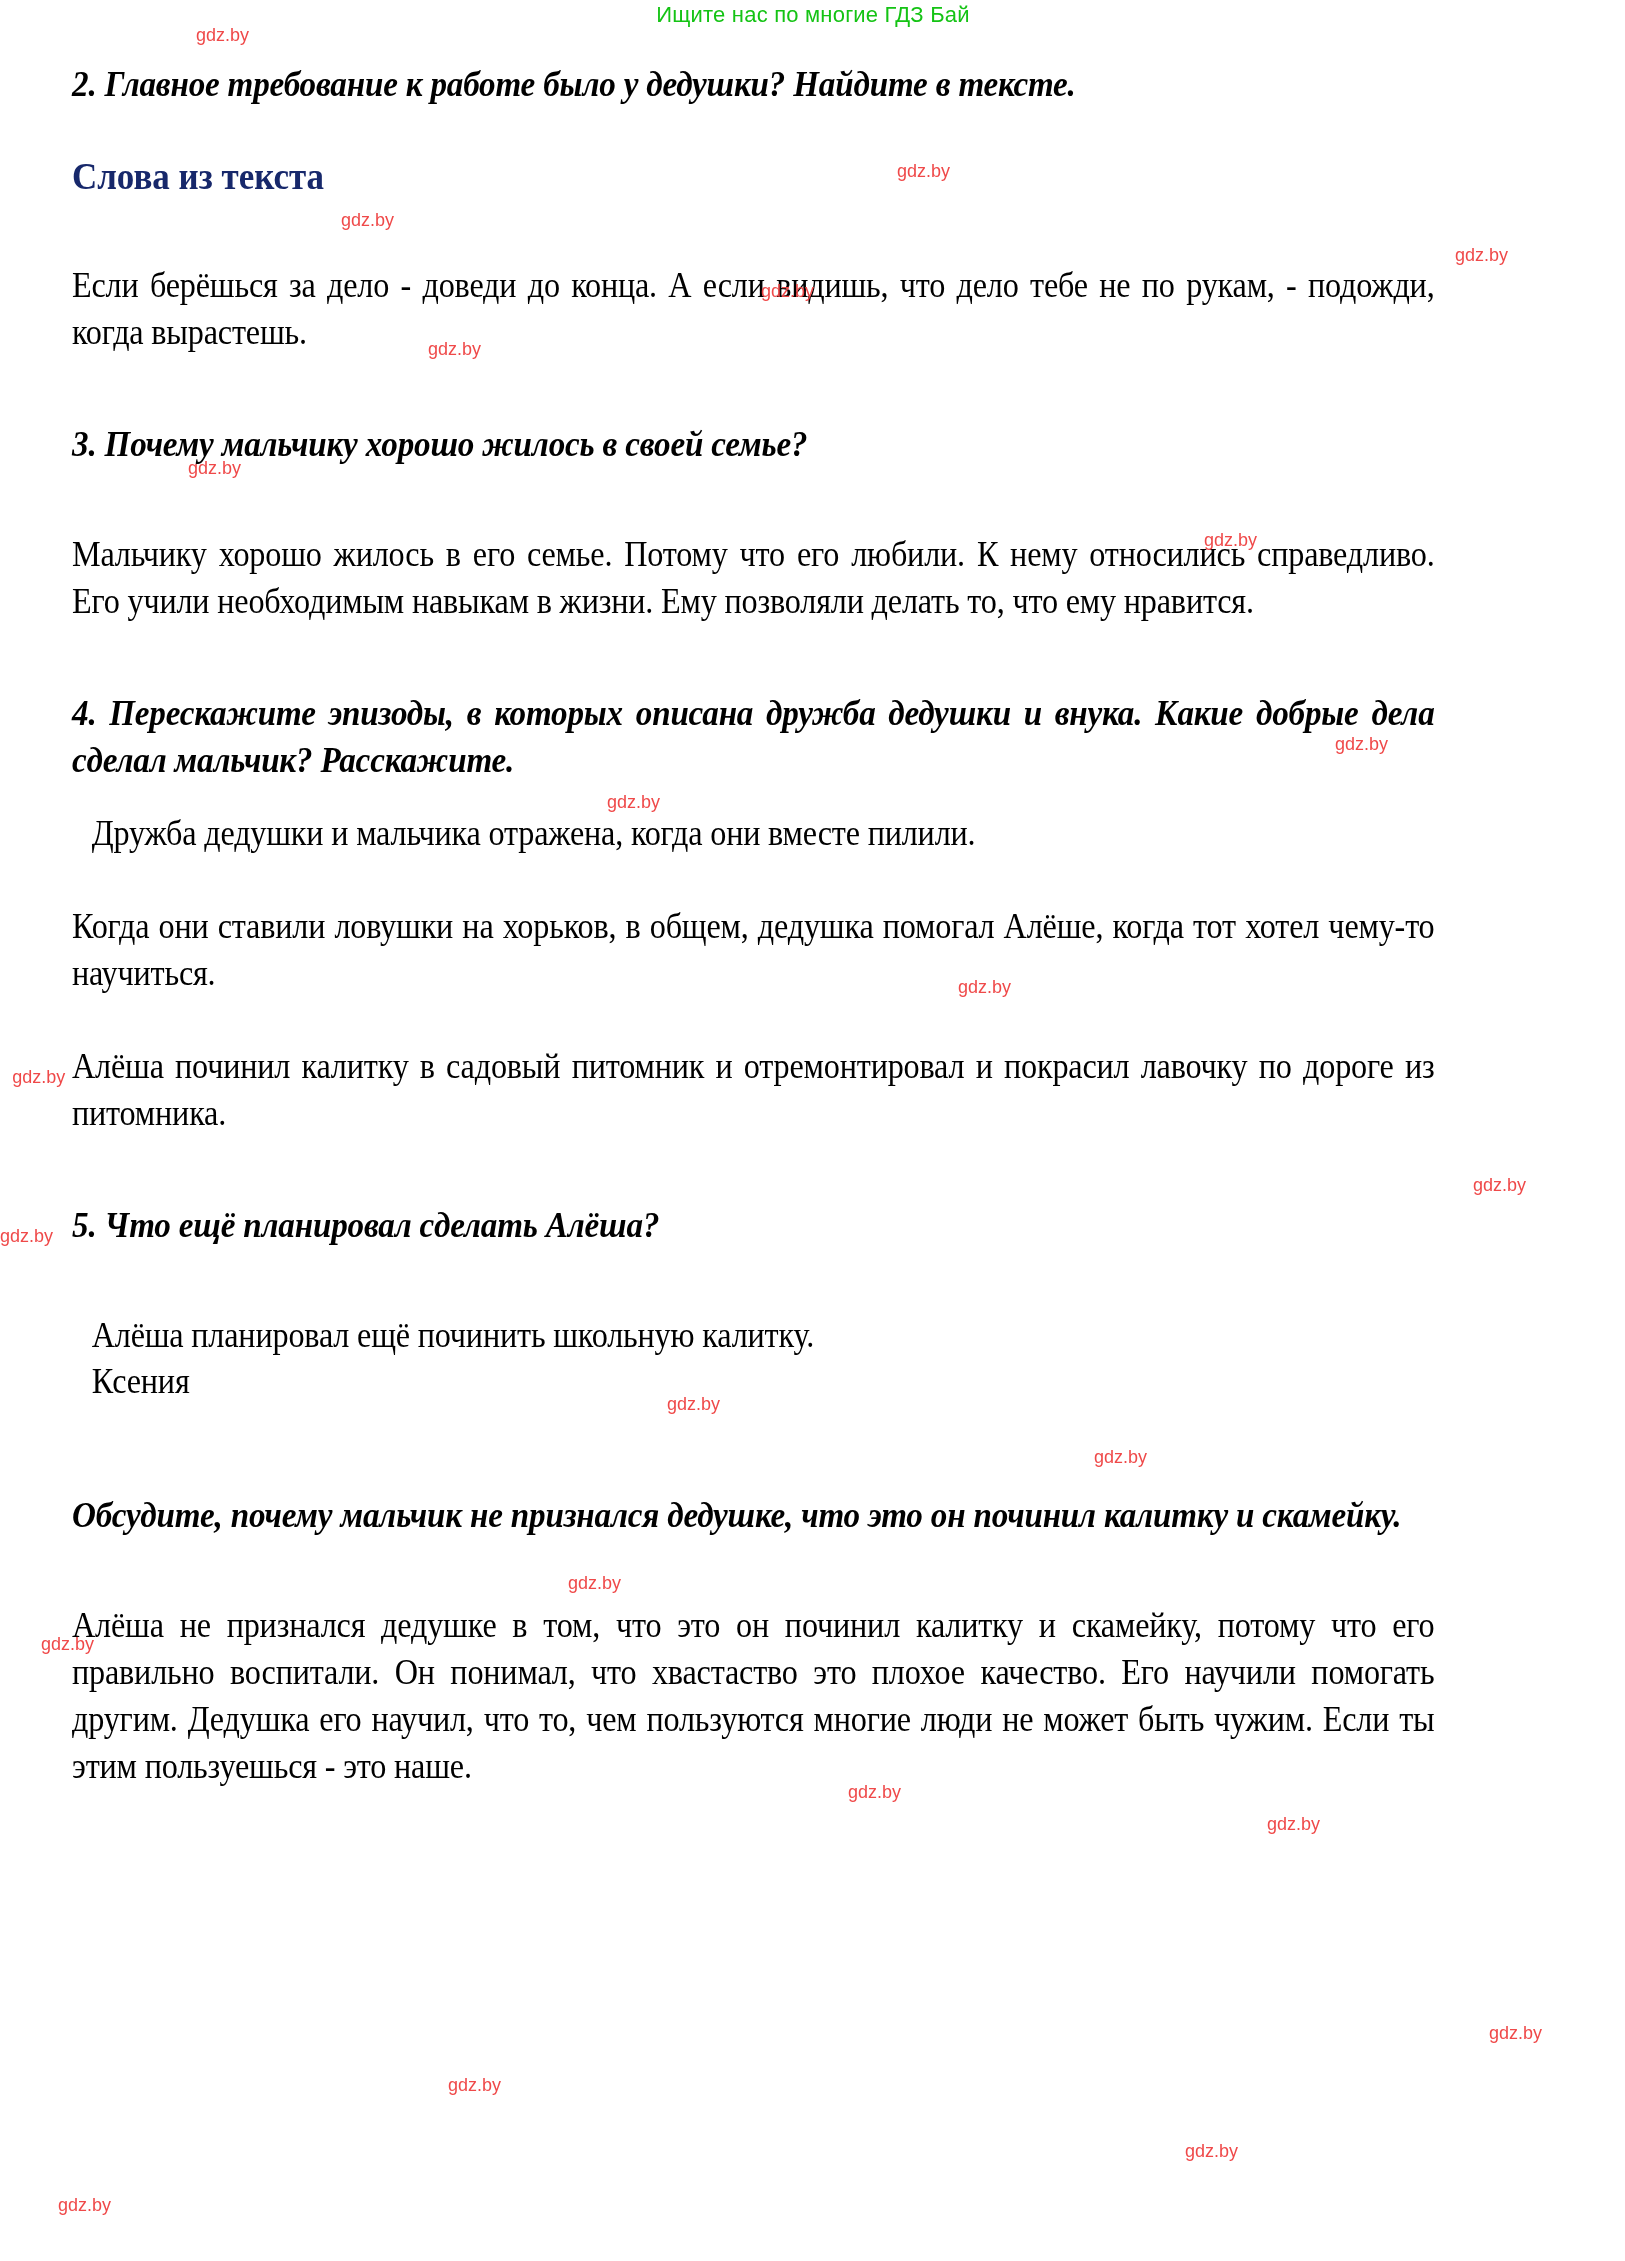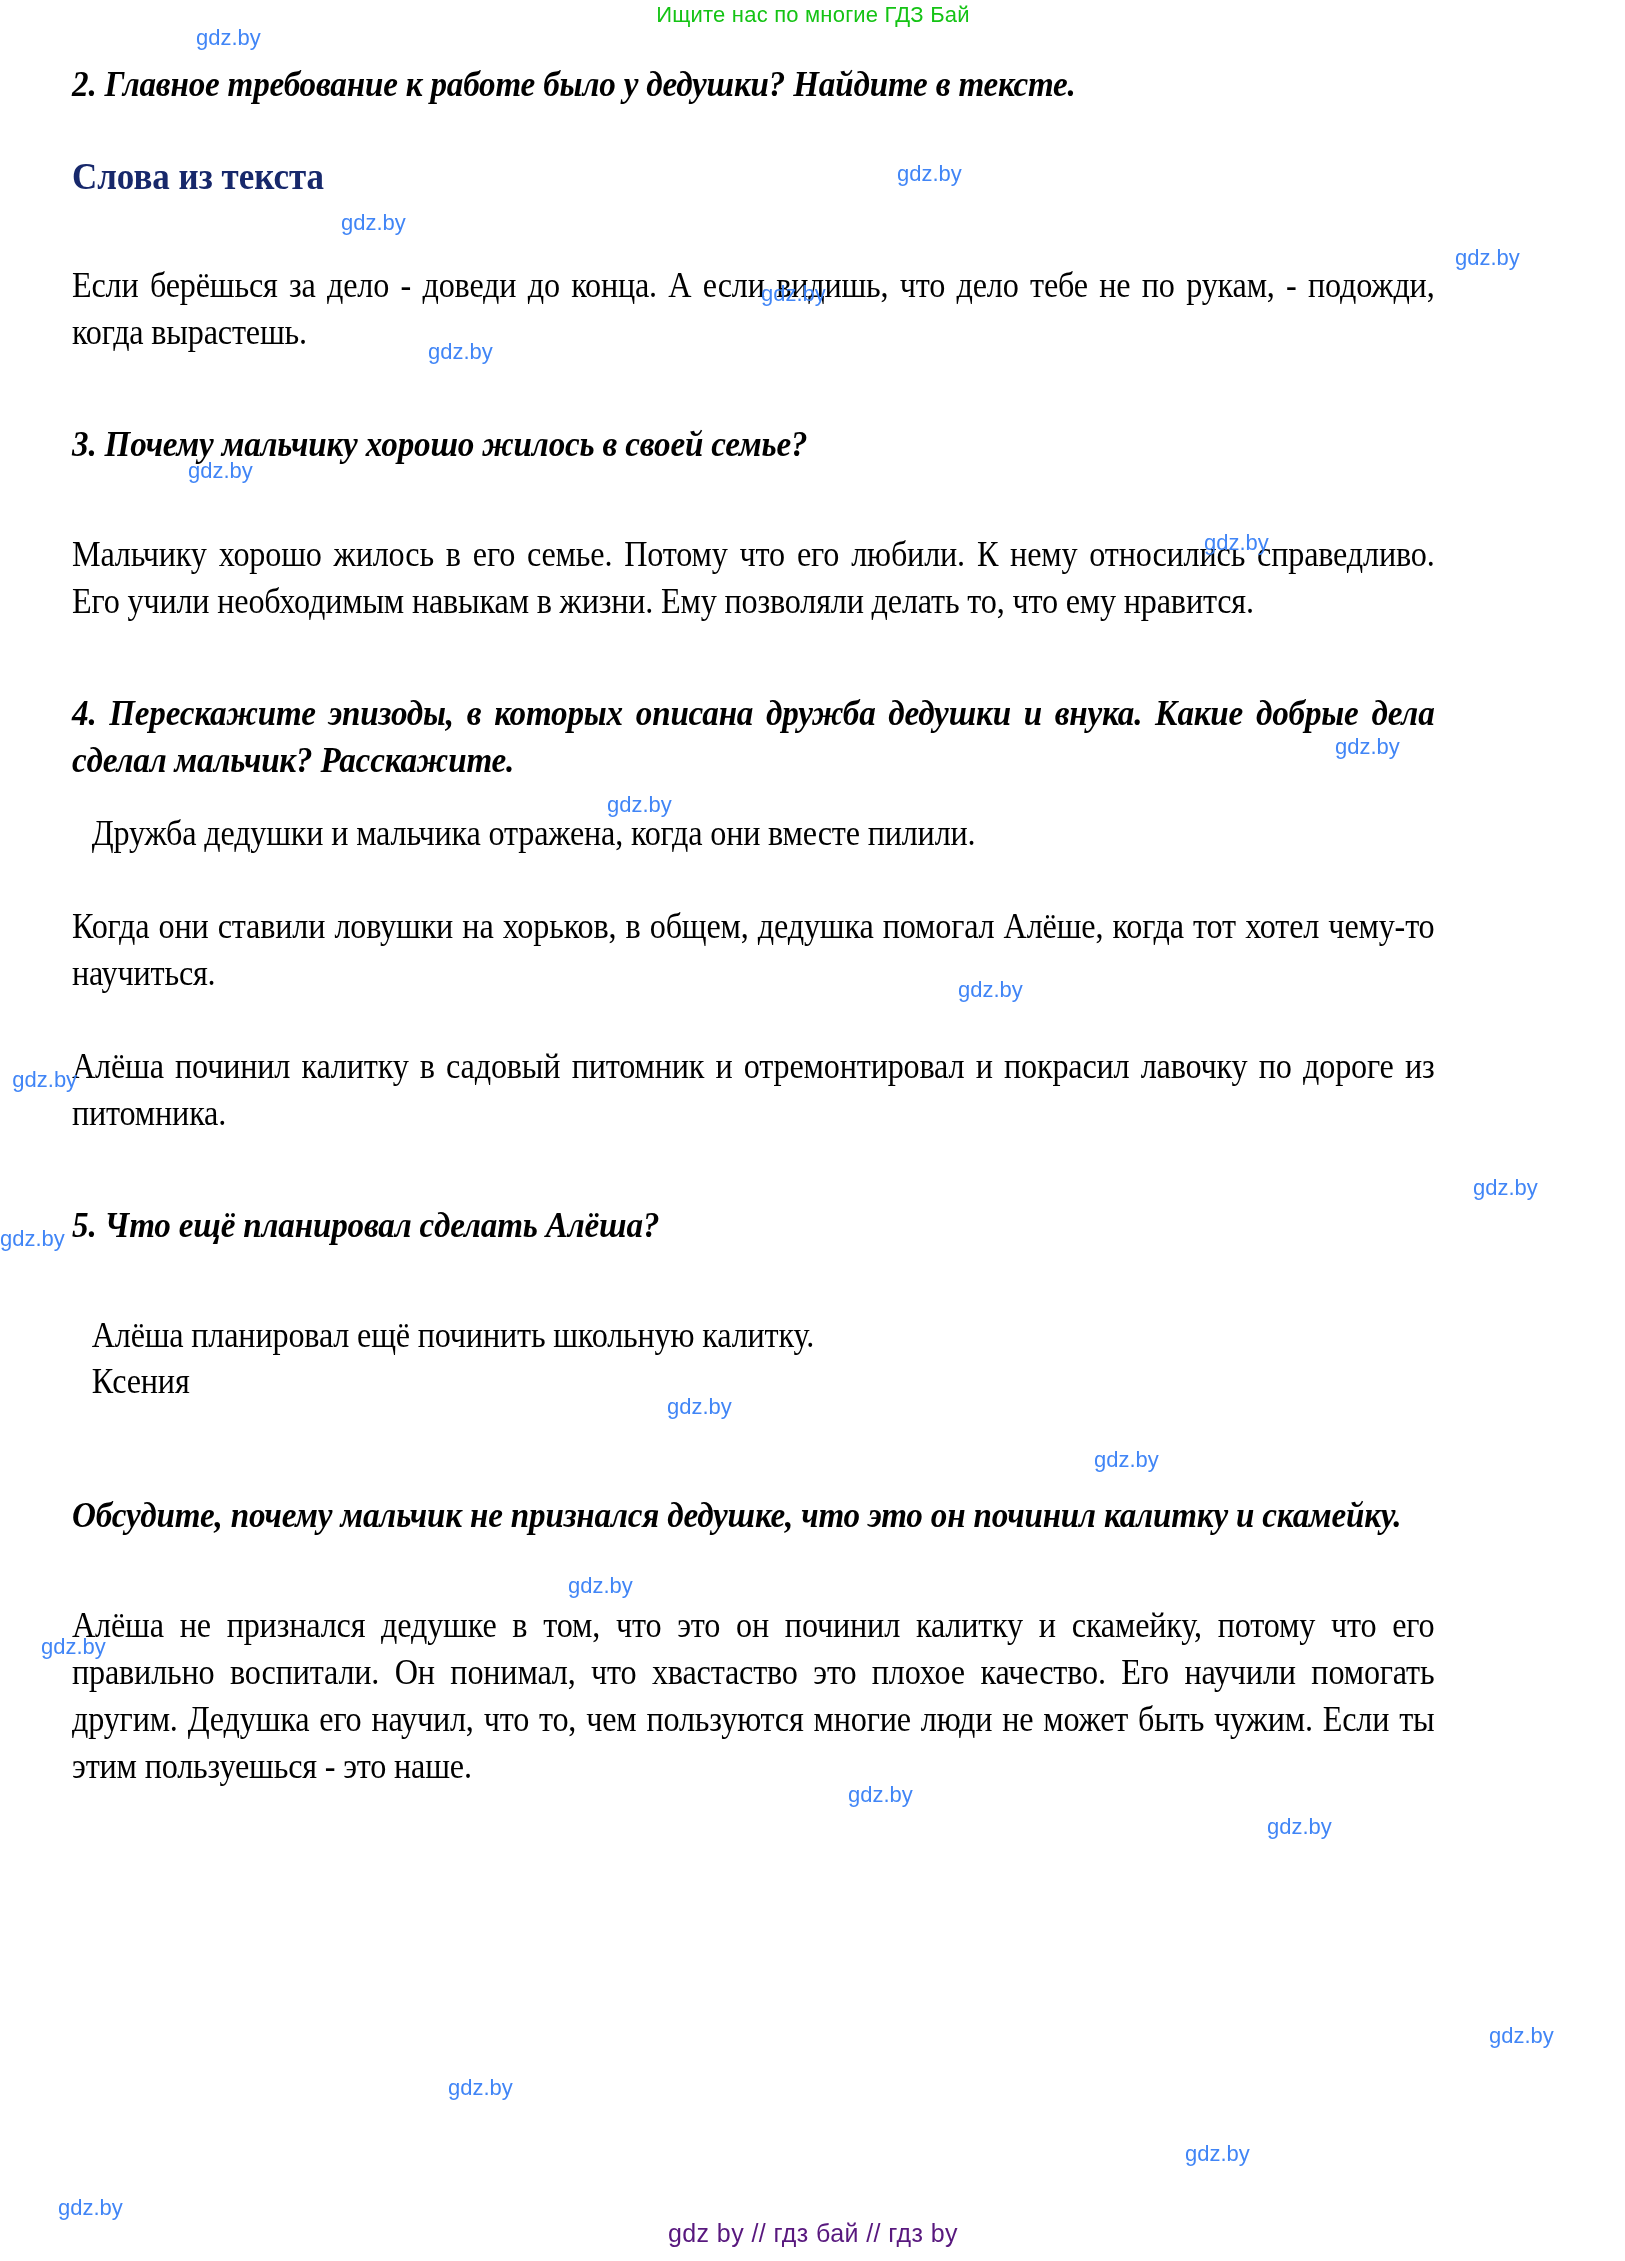--- a/index.html
+++ b/index.html
@@ -88,23 +88,23 @@
     transform-origin: left center;
   }
   .sp-s  { height: 28px; }
   .sp-m  { height: 46px; }
   .sp-l  { height: 64px; }
   .sp-xl { height: 86px; }
 
   
   .wm {
     position: absolute;
-    color: #3b82f6;
+    color: #ef4444;
     font-family: "Liberation Sans", sans-serif;
-    font-size: 22px;
+    font-size: 18px;
     white-space: nowrap;
     pointer-events: none;
     opacity: .97;
   }
 </style>
 </head>
 <body>
 
 <div class="page">
 
@@ -159,21 +159,20 @@
     <div class="sp-xl"></div>
 
     <p class="q">Обсудите, почему мальчик не признался дедушке, что это он починил калитку и скамейку.</p>
 
     <div class="sp-l"></div>
 
     <p class="a">Алёша не признался дедушке в том, что это он починил калитку и скамейку, потому что его правильно воспитали. Он понимал, что хвастаство это плохое качество. Его научили помогать другим. Дедушка его научил, что то, чем пользуются многие люди не может быть чужим. Если ты этим пользуешься - это наше.</p>
 
   </div>
 
-  <div class="footer">gdz by  //  гдз бай  //  гдз by</div>
 
   <div id="wm-layer">
       <div class="wm" style="left: 196px; top: 25px;">gdz.by</div>
       <div class="wm" style="left: 897px; top: 161px;">gdz.by</div>
       <div class="wm" style="left: 341px; top: 210px;">gdz.by</div>
       <div class="wm" style="left: 1455px; top: 245px;">gdz.by</div>
       <div class="wm" style="left: 761px; top: 281px;">gdz.by</div>
       <div class="wm" style="left: 428px; top: 339px;">gdz.by</div>
       <div class="wm" style="left: 188px; top: 458px;">gdz.by</div>
       <div class="wm" style="left: 1204px; top: 530px;">gdz.by</div>

